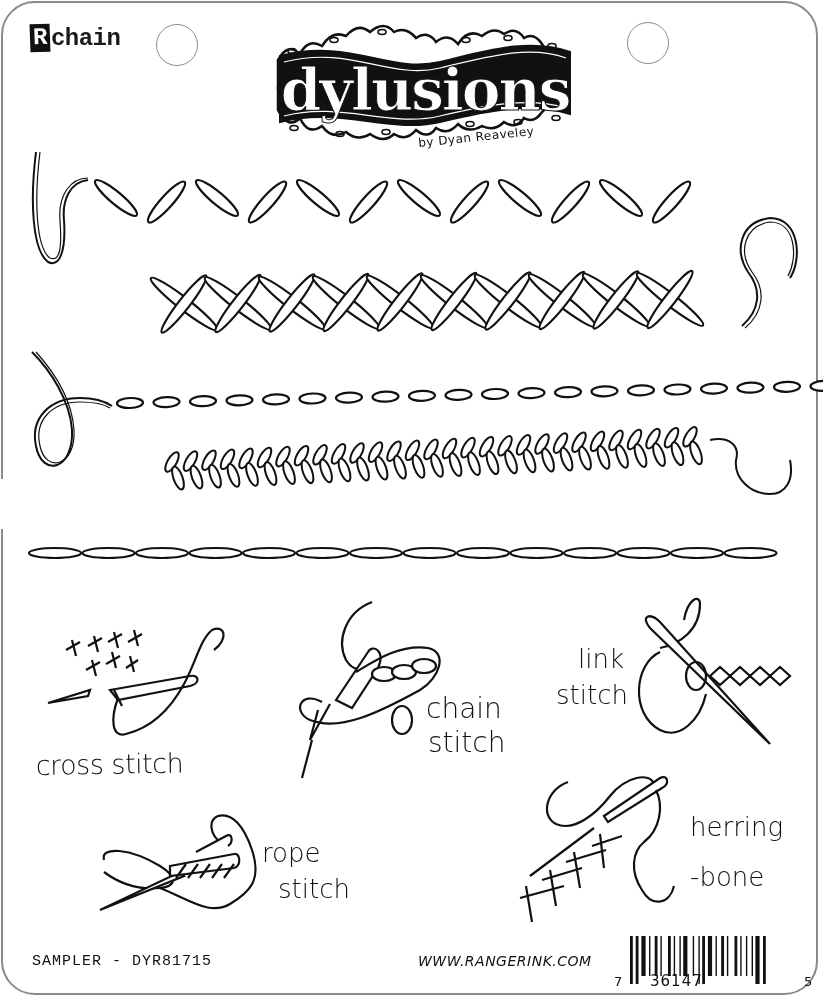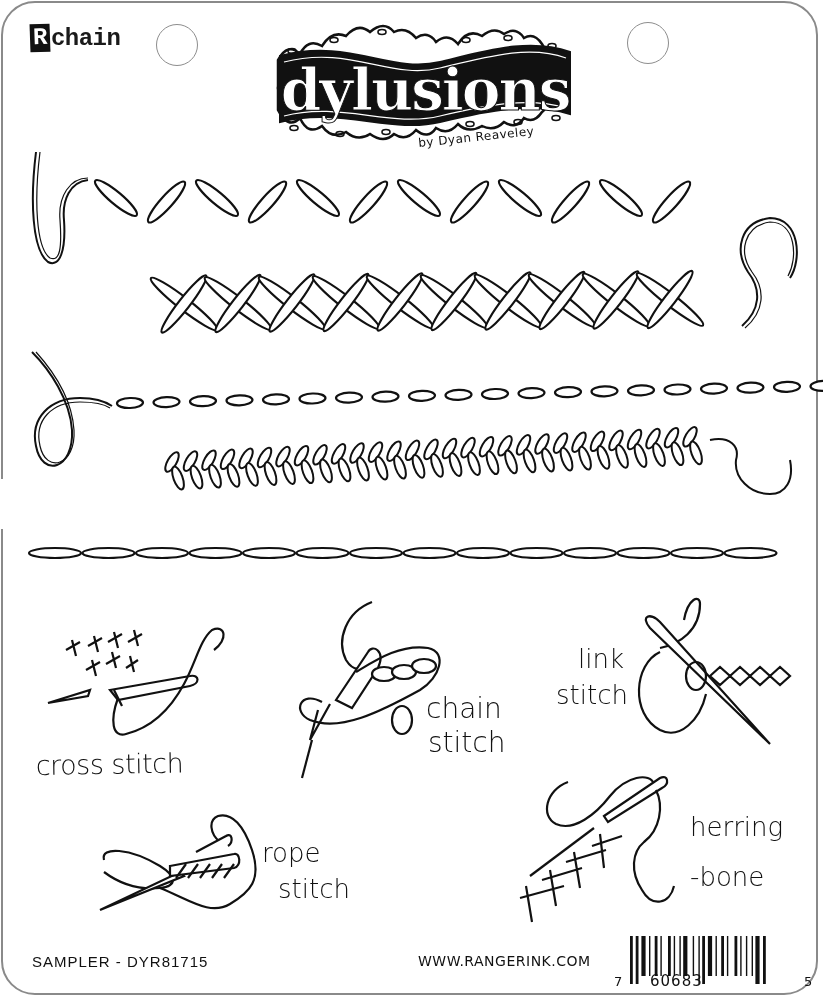--- a/index.html
+++ b/index.html
@@ -20,22 +20,22 @@
   .brand .cap {
     display: inline-block; background: #111; color: #fff; padding: 0 3px; margin-right: 1px;
     line-height: 28px; transform: rotate(-2deg);
   }
   .logo { position: absolute; left: 270px; top: 18px; width: 320px; height: 140px; }
   .byline {
     position: absolute; left: 418px; top: 130px; font-family: "DejaVu Sans", sans-serif; font-size: 12px;
     color: #111; transform: rotate(-6deg); letter-spacing: 0.5px;
   }
   svg.art { position: absolute; left: 0; top: 0; width: 823px; height: 1000px; }
-  .footer-left { position: absolute; left: 32px; top: 953px; font-size: 15px; color: #111; letter-spacing: 1px; font-family: Liberation Sans, sans-serif; }
-  .footer-mid { position: absolute; left: 418px; top: 953px; font-size: 14px; color: #111; letter-spacing: 0.5px; font-family: "DejaVu Sans", sans-serif; }
+  .footer-left { position: absolute; left: 32px; top: 953px; font-size: 15px; color: #111; letter-spacing: 1px; font-family: Liberation Mono, monospace; }
+  .footer-mid { position: absolute; left: 418px; top: 953px; font-size: 14px; color: #111; letter-spacing: 0.5px; font-family: "DejaVu Sans", sans-serif; font-style: italic; }
   .barcode { position: absolute; left: 628px; top: 936px; width: 170px; height: 54px; }
   .bc-digit { position: absolute; font-family: "DejaVu Sans", sans-serif; font-size: 13px; color: #111; }
 </style>
 </head>
 <body>
 
 <div class="sheet">
   <div class="notch"></div>
 </div>
 
@@ -307,15 +307,15 @@
       <rect x="98.90000000000002" y="0" width="1.4" height="40"></rect>
       <rect x="106.50000000000003" y="0" width="2.8" height="40"></rect>
       <rect x="112.20000000000003" y="0" width="1.4" height="40"></rect>
       <rect x="117.90000000000003" y="0" width="1.4" height="40"></rect>
       <rect x="123.60000000000004" y="0" width="1.4" height="40"></rect>
       <rect x="127.40000000000005" y="0" width="4.199999999999999" height="48"></rect>
       <rect x="135.00000000000006" y="0" width="2.8" height="48"></rect>
     </g>
 </svg>
 <div class="bc-digit" style="left:614px; top:974px;">7</div>
-<div class="bc-digit" style="left:650px; top:972px; font-size:15px; letter-spacing:1px;">60683</div>
+<div class="bc-digit" style="left:650px; top:972px; font-size:15px; letter-spacing:1px;">36147</div>
 <div class="bc-digit" style="left:722px; top:1008px; font-size:13px; letter-spacing:1px;">08171</div>
 <div class="bc-digit" style="left:804px; top:974px;">5</div>
 
 </body></html>

